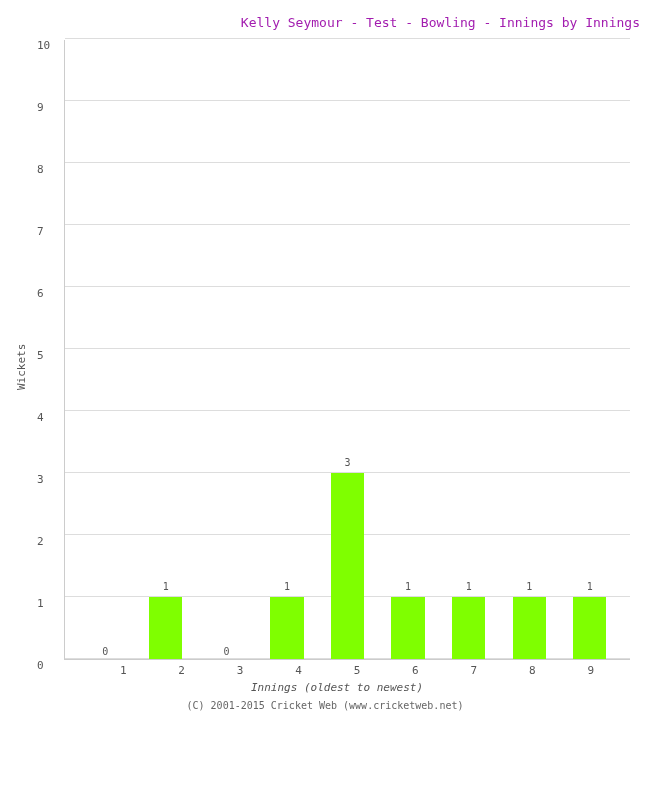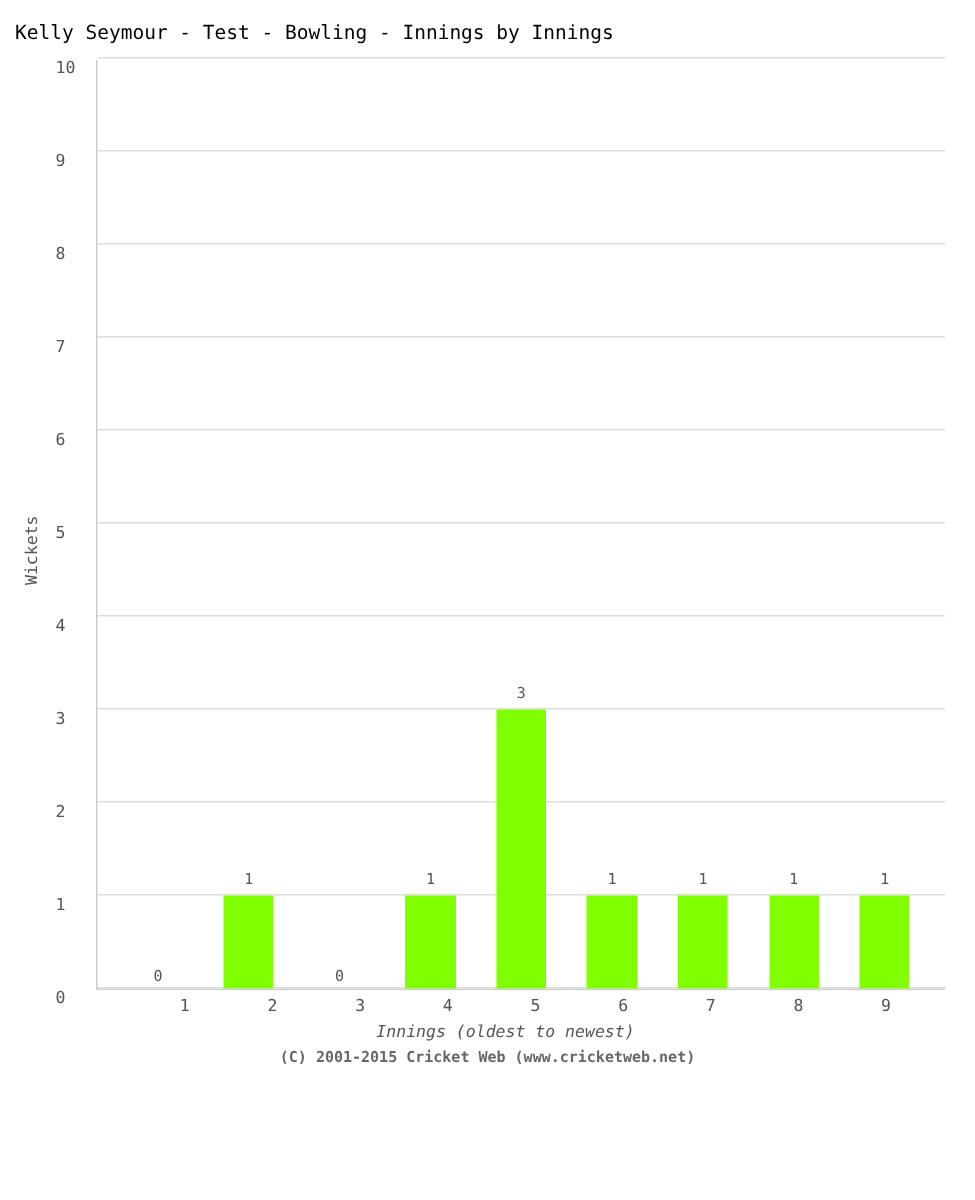--- a/index.html
+++ b/index.html
@@ -13,24 +13,24 @@
       overflow: hidden;
     }
     .chart-container {
       width: 650px;
       height: 800px;
       background: #fff;
       position: relative;
       padding: 10px 10px 60px 10px;
     }
     .chart-title {
-      text-align: left;
+      text-align: right;
       font-size: 13px;
       font-family: monospace;
-      color: #000000;
+      color: #a21caf;
       margin-bottom: 10px;
       padding-top: 5px;
     }
     .chart-area {
       position: relative;
       display: flex;
       width: 100%;
     }
     .y-axis-label {
       writing-mode: vertical-rl;
@@ -129,21 +129,20 @@
       color: #555;
       margin-top: 4px;
       font-style: italic;
     }
     .footer {
       text-align: center;
       font-size: 10px;
       font-family: monospace;
       color: #666;
       margin-top: 6px;
-      font-weight: bold;
     }
   </style>
 </head>
 <body>
 
 <div class="chart-container">
   <div class="chart-title">Kelly Seymour - Test - Bowling - Innings by Innings</div>
 
   <div class="chart-area">
     <div class="y-axis-label">Wickets</div>

